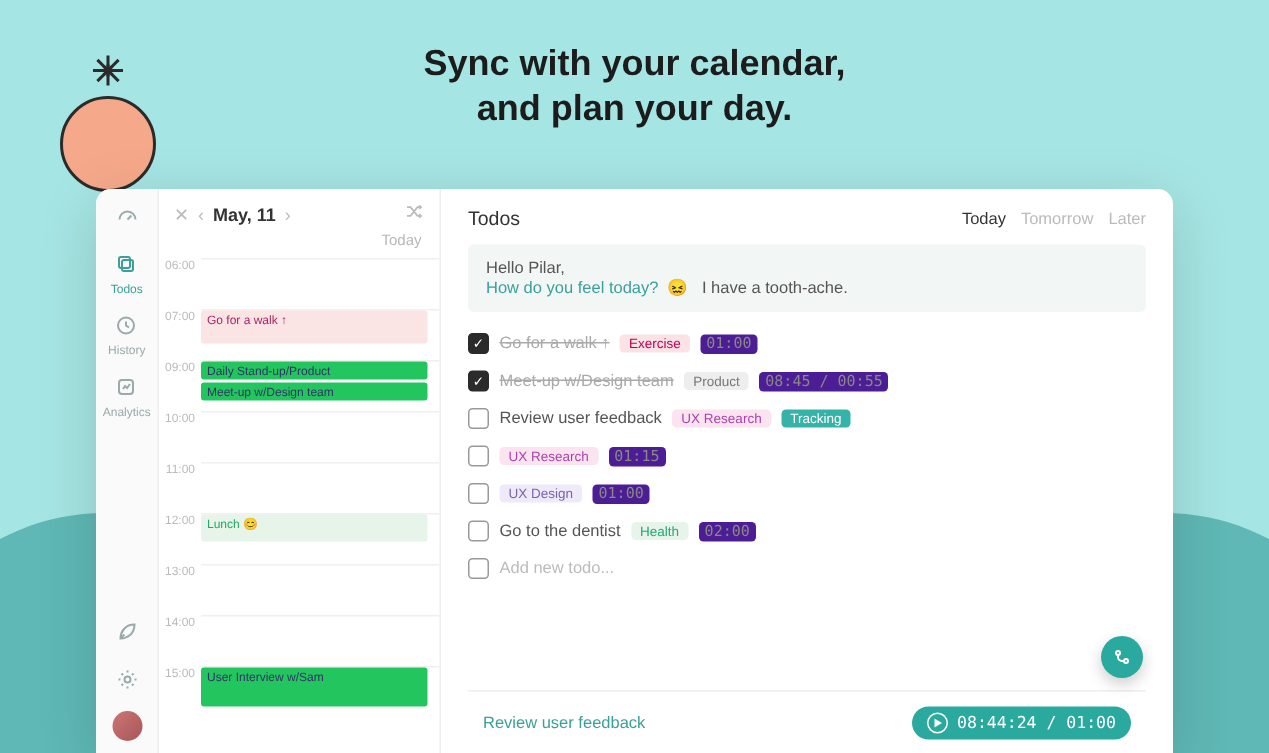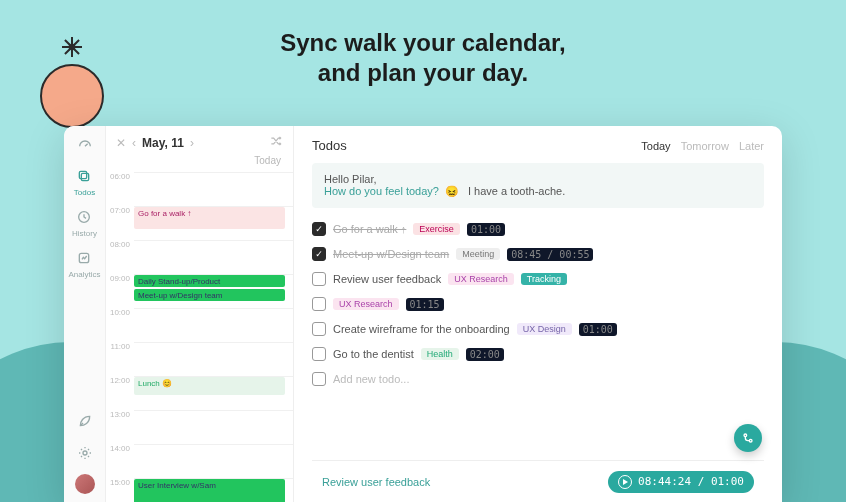--- a/index.html
+++ b/index.html
@@ -62,21 +62,21 @@
   .chk.done::after{ content:"✓"; color:#fff; font-size:9px;}
   .todo .lbl { color:#555;}
   .todo.done .lbl { text-decoration:line-through; color:#aaa;}
   .tag { font-size:9px; padding:1px 6px; border-radius:3px;}
   .tag-ex { background:#fbe2e4; color:#b05;}
   .tag-meet { background:#eee; color:#777;}
   .tag-ux { background:#fbe4f0; color:#a4a;}
   .tag-track { background:#35b3a8; color:#fff;}
   .tag-design { background:#f0e9fa; color:#76a;}
   .tag-health { background:#e6f4ea; color:#2a7;}
-  .tt { font-family:monospace; font-size:10px; color:#888; background:#0f172a; padding:1px 4px; border-radius:3px;}
+  .tt { font-family:monospace; font-size:10px; color:#888; background:#4c1d95; padding:1px 4px; border-radius:3px;}
   .addnew { color:#bbb;}
   .playbar { margin-top:auto; height:42px; border-top:1px solid #eee; display:flex; align-items:center; justify-content:space-between; padding:0 10px;}
   .play-title { color:#3aa098; font-size:11px;}
   .timer-pill { background:#2aa99f; color:#fff; border-radius:16px; padding:4px 10px; display:flex; align-items:center; gap:6px; font-family:monospace; font-size:11px;}
   .play-ic { width:14px; height:14px; border:1.5px solid #fff; border-radius:50%; display:inline-flex; align-items:center; justify-content:center;}
   .play-ic::after{ content:""; border-left:5px solid #fff; border-top:3px solid transparent; border-bottom:3px solid transparent; margin-left:1px;}
   
   .fab { position:absolute; right:20px; bottom:50px; width:28px; height:28px; background:#2aa99f; border-radius:50%; color:#fff; display:flex; align-items:center; justify-content:center; cursor:pointer; font-size:14px; box-shadow:0 4px 10px rgba(0,0,0,.2);}
   
   svg { width:16px; height:16px; }
@@ -92,21 +92,21 @@
   <div class="ray" style="transform:translate(-50%,-50%) rotate(45deg) translateY(-46px)"></div>
   <div class="ray" style="transform:translate(-50%,-50%) rotate(90deg) translateY(-46px)"></div>
   <div class="ray" style="transform:translate(-50%,-50%) rotate(135deg) translateY(-46px)"></div>
   <div class="ray" style="transform:translate(-50%,-50%) rotate(180deg) translateY(-46px)"></div>
   <div class="ray" style="transform:translate(-50%,-50%) rotate(225deg) translateY(-46px)"></div>
   <div class="ray" style="transform:translate(-50%,-50%) rotate(270deg) translateY(-46px)"></div>
   <div class="ray" style="transform:translate(-50%,-50%) rotate(315deg) translateY(-46px)"></div>
 </div>
 
 <div class="headline">
-  <div>Sync walk your calendar,</div>
+  <div>Sync with your calendar,</div>
   <div>and plan your day.</div>
 </div>
 
 <div class="app">
 
   <div class="sidebar">
     <div class="side-ic">
       <svg viewBox="0 0 24 24" fill="none" stroke="currentColor" stroke-width="2">
           <path d="M4 14a8 8 0 0116 0"></path>
           <path d="M12 14l4-4"></path>
@@ -173,24 +173,20 @@
           <div class="cal-hour">06:00</div>
           <div class="cal-slot"></div>
         </div>
         <div class="cal-row">
           <div class="cal-hour">07:00</div>
           <div class="cal-slot">
             <div class="evt evt-pink" style="top: 0px; height: 22px;">Go for a walk ↑</div>
           </div>
         </div>
         <div class="cal-row">
-          <div class="cal-hour">08:00</div>
-          <div class="cal-slot"></div>
-        </div>
-        <div class="cal-row">
           <div class="cal-hour">09:00</div>
           <div class="cal-slot">
             <div class="evt evt-blue" style="top: 0px; height: 12px;">Daily Stand-up/Product</div>
             <div class="evt evt-blue" style="top: 14px; height: 12px;">Meet-up w/Design team</div>
           </div>
         </div>
         <div class="cal-row">
           <div class="cal-hour">10:00</div>
           <div class="cal-slot"></div>
         </div>
@@ -239,37 +235,36 @@
     <div class="todos" id="todos">
         <div class="todo done">
           <span class="chk done"></span>
           <span class="lbl">Go for a walk ↑</span>
           <span class="tag tag-ex">Exercise</span>
           <span class="tt">01:00</span>
         </div>
         <div class="todo done">
           <span class="chk done"></span>
           <span class="lbl">Meet-up w/Design team</span>
-          <span class="tag tag-meet">Meeting</span>
+          <span class="tag tag-meet">Product</span>
           <span class="tt">08:45 / 00:55</span>
         </div>
         <div class="todo">
           <span class="chk"></span>
           <span class="lbl">Review user feedback</span>
           <span class="tag tag-ux">UX Research</span>
           <span class="tag tag-track">Tracking</span>
         </div>
         <div class="todo">
           <span class="chk"></span>
           <span class="tag tag-ux">UX Research</span>
           <span class="tt">01:15</span>
         </div>
         <div class="todo">
           <span class="chk"></span>
-          <span class="lbl">Create wireframe for the onboarding</span>
           <span class="tag tag-design">UX Design</span>
           <span class="tt">01:00</span>
         </div>
         <div class="todo">
           <span class="chk"></span>
           <span class="lbl">Go to the dentist</span>
           <span class="tag tag-health">Health</span>
           <span class="tt">02:00</span>
         </div>
         <div class="todo">

